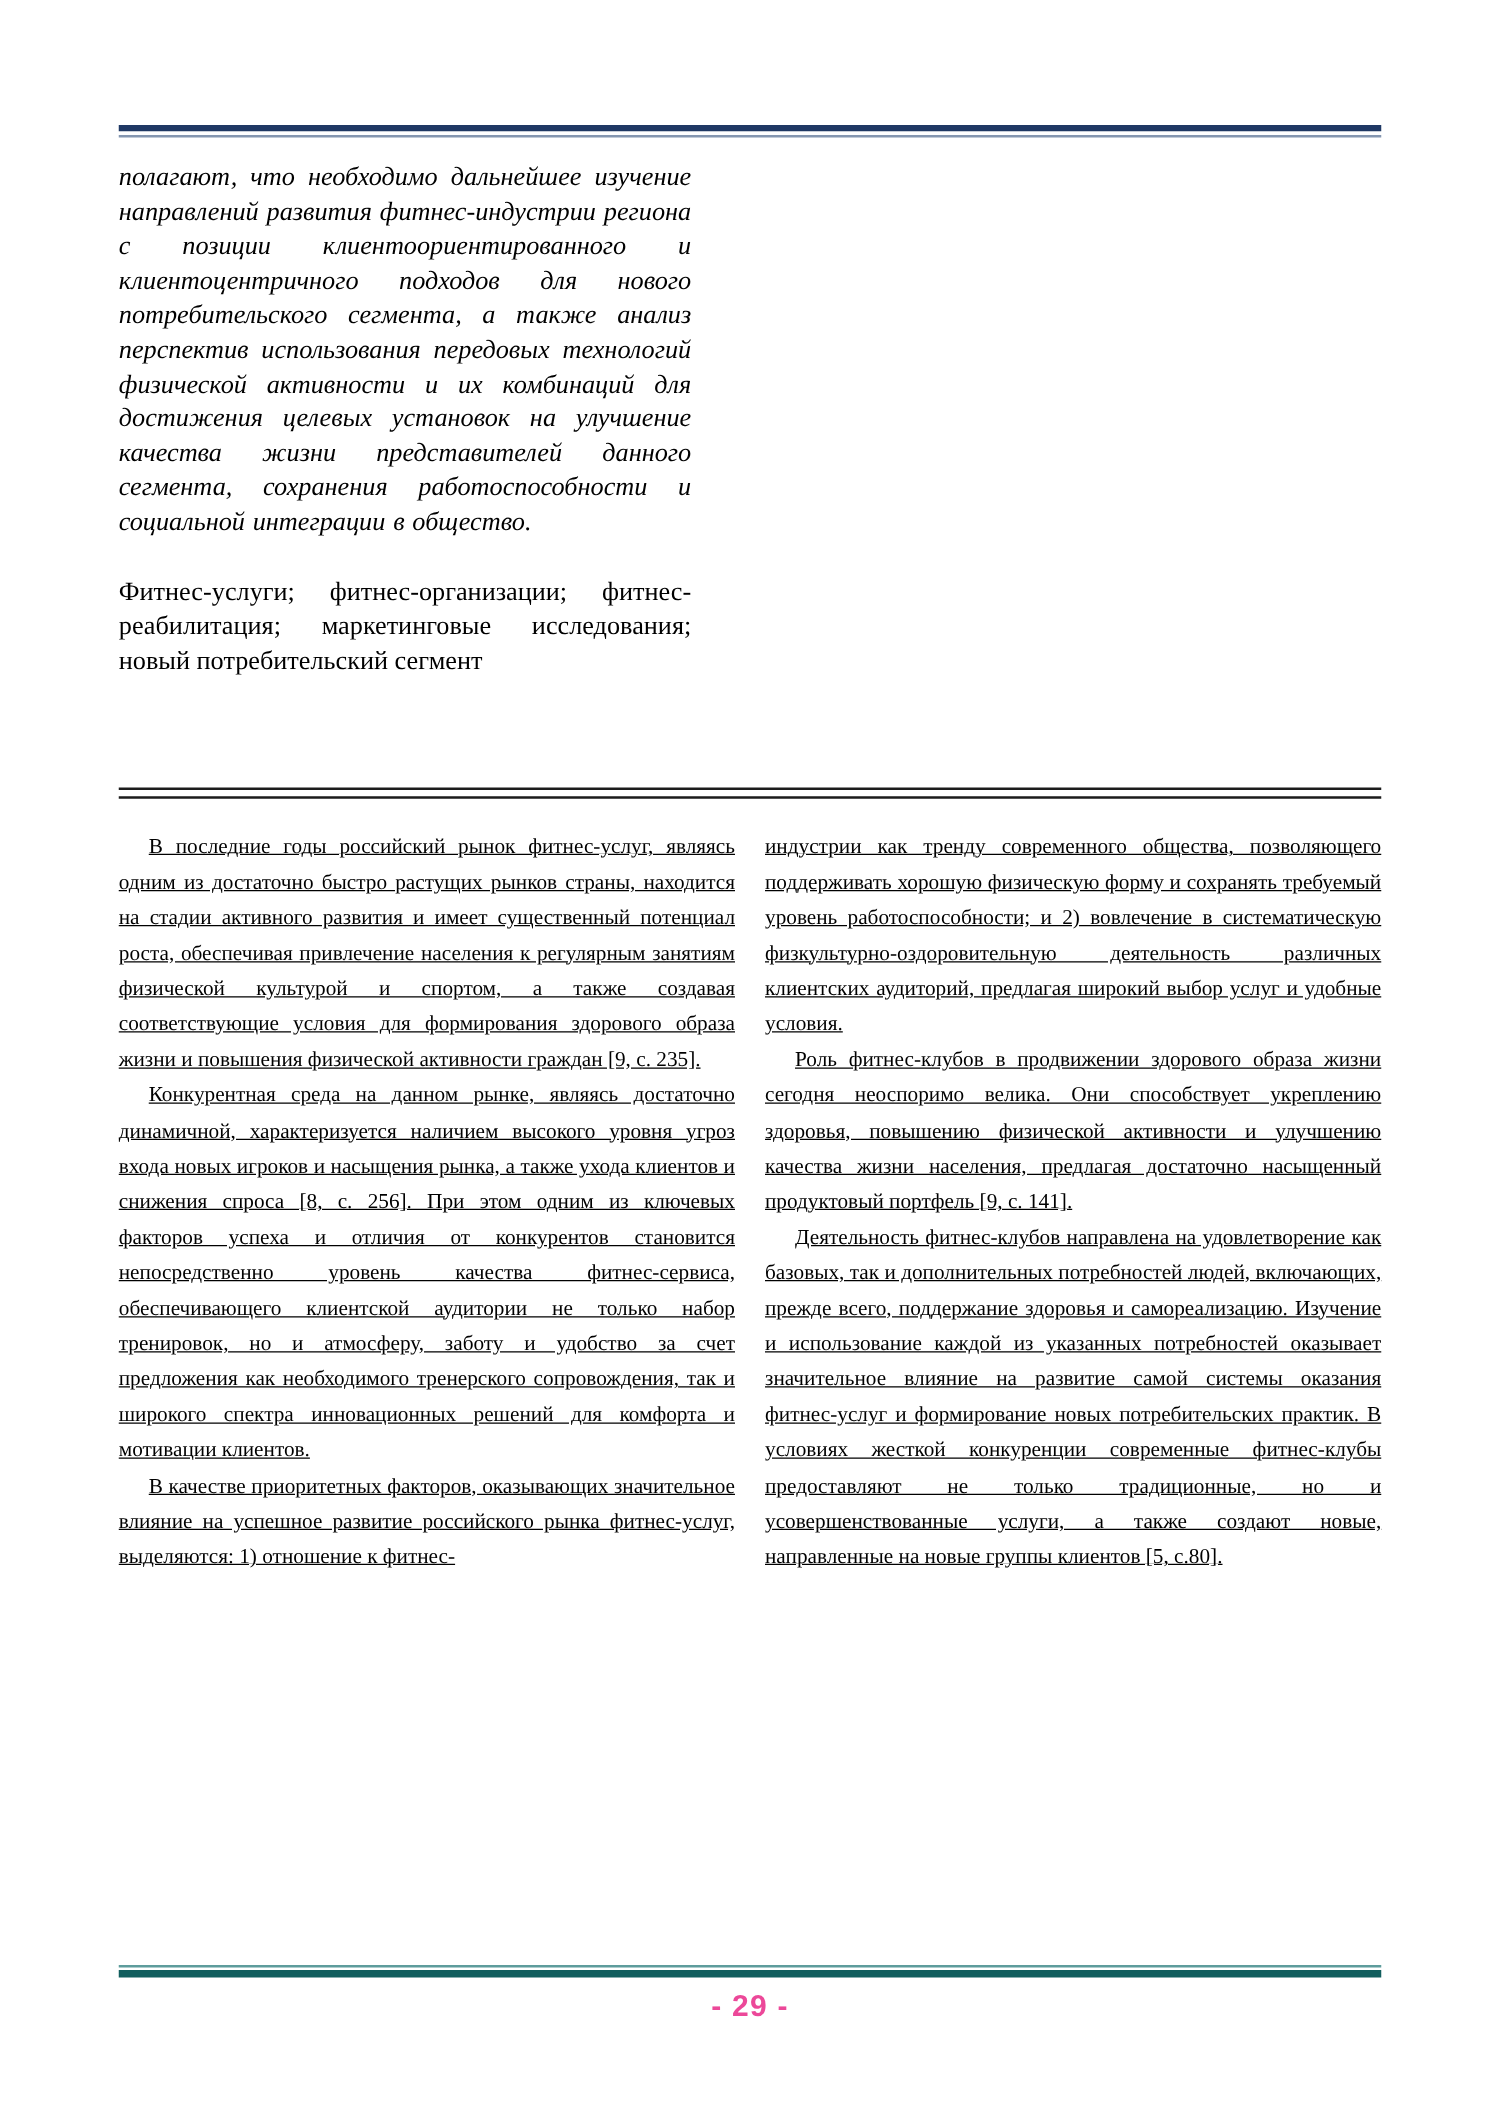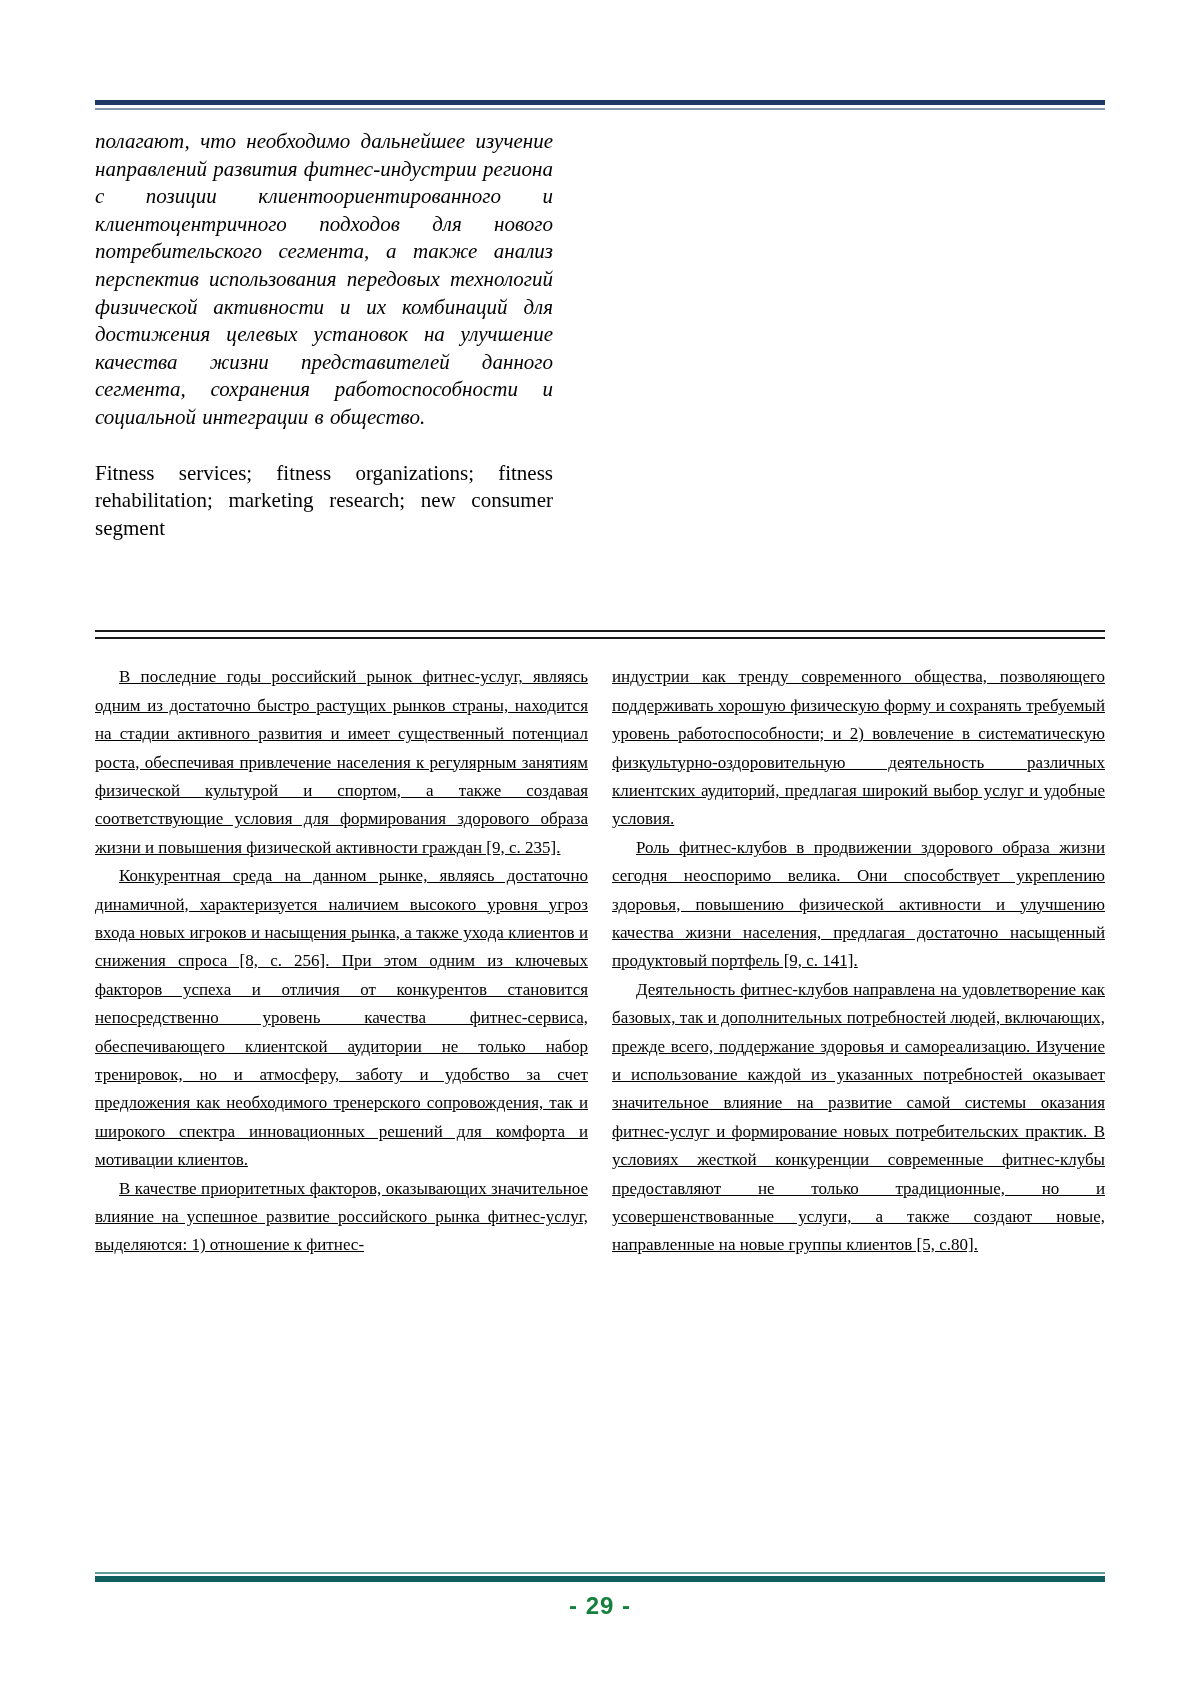--- a/index.html
+++ b/index.html
@@ -44,41 +44,41 @@
 
   
   .bottom-rule{position:absolute;left:95px;right:95px;top:1572px;}
   .bottom-rule .teal-thin{height:2px;background:#5E9C9C;}
   .bottom-rule .teal-thick{height:6px;background:#115E5E;margin-top:2px;}
 
   .page-number{
     position:absolute;top:1592px;left:0;width:100%;
     text-align:center;
     font-family:"Liberation Sans", sans-serif;
-    font-weight:bold;font-size:24px;color:#15803d;
+    font-weight:bold;font-size:24px;color:#ec4899;
     letter-spacing:1px;
   }
 </style>
 </head>
 <body>
 
 <div class="page">
 
   <div class="top-rule">
     <div class="rule-thick"></div>
     <div class="rule-thin"></div>
   </div>
 
   <div class="abstract-grid">
     <p class="italic-para">полагают, что необходимо дальнейшее изучение направлений развития фитнес-индустрии региона с позиции клиентоориентированного и клиентоцентричного подходов для нового потребительского сегмента, а также анализ перспектив использования передовых технологий физической активности и их комбинаций для достижения целевых установок на улучшение качества жизни представителей данного сегмента, сохранения работоспособности и социальной интеграции в общество.</p>
     <div></div>
   </div>
 
   <div class="keywords-grid">
-    <p>Fitness services; fitness organizations; fitness rehabilitation; marketing research; new consumer segment</p>
+    <p>Фитнес-услуги; фитнес-организации; фитнес-реабилитация; маркетинговые исследования; новый потребительский сегмент</p>
   </div>
 
   <div class="mid-rule">
     <div class="line"></div>
     <div class="line"></div>
   </div>
 
   <div class="body-grid">
     <div class="col">
       <p class="indent">В последние годы российский рынок фитнес-услуг, являясь одним из достаточно быстро растущих рынков страны, находится на стадии активного развития и имеет существенный потенциал роста, обеспечивая привлечение населения к регулярным занятиям физической культурой и спортом, а также создавая соответствующие условия для формирования здорового образа жизни и повышения физической активности граждан [9, с. 235].</p>

